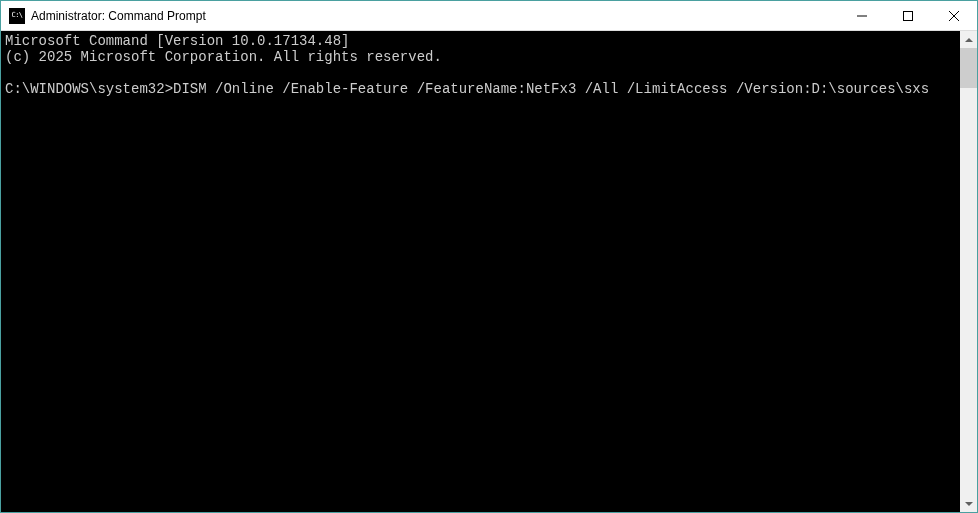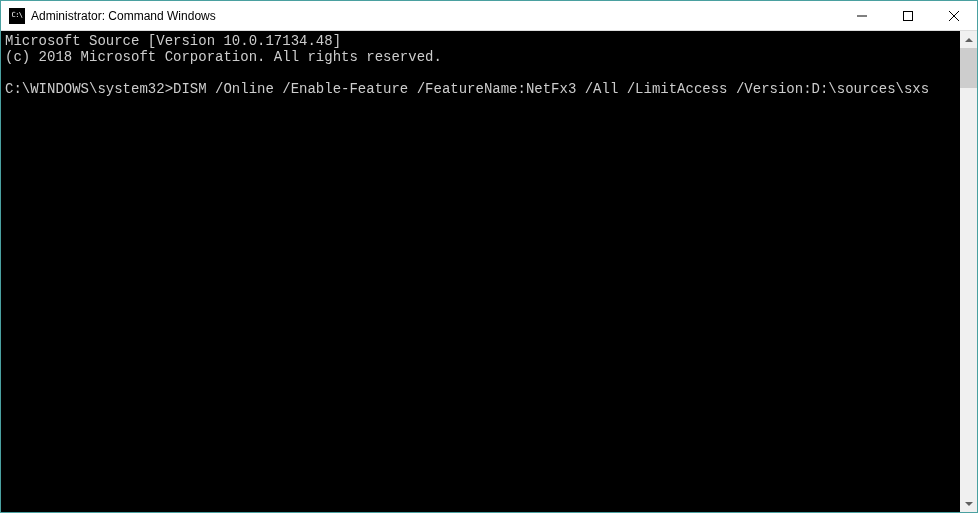--- a/index.html
+++ b/index.html
@@ -125,21 +125,21 @@
     }
   </style>
 </head>
 <body>
 
 <div class="window">
   <div class="titlebar">
     <div class="titlebar-icon">
       <span class="titlebar-icon-text">C:\</span>
     </div>
-    <div class="titlebar-title">Administrator: Command Windows</div>
+    <div class="titlebar-title">Administrator: Command Prompt</div>
     <div class="titlebar-spacer"></div>
     <div class="titlebar-controls">
       <div class="titlebar-btn">
         <svg width="10" height="10" viewBox="0 0 10 10">
             <line x1="0" y1="5" x2="10" y2="5" stroke="#000" stroke-width="1"></line>
           </svg>
       </div>
       <div class="titlebar-btn">
         <svg width="10" height="10" viewBox="0 0 10 10">
             <rect x="0.5" y="0.5" width="9" height="9" fill="none" stroke="#000" stroke-width="1"></rect>
@@ -147,22 +147,22 @@
       </div>
       <div class="titlebar-btn close">
         <svg width="10" height="10" viewBox="0 0 10 10">
             <line x1="0" y1="0" x2="10" y2="10" stroke="#000" stroke-width="1"></line>
             <line x1="10" y1="0" x2="0" y2="10" stroke="#000" stroke-width="1"></line>
           </svg>
       </div>
     </div>
   </div>
   <div class="content-area">
-    <div class="terminal"><span class="terminal-line">Microsoft Source [Version 10.0.17134.48]</span>
-<span class="terminal-line">(c) 2018 Microsoft Corporation. All rights reserved.</span>
+    <div class="terminal"><span class="terminal-line">Microsoft Command [Version 10.0.17134.48]</span>
+<span class="terminal-line">(c) 2025 Microsoft Corporation. All rights reserved.</span>
 <span class="terminal-line"></span>
 <span class="terminal-line"><span class="prompt-path">C:\WINDOWS\system32&gt;</span><span>DISM /Online /Enable-Feature /FeatureName:NetFx3 /All /LimitAccess /Version:D:\sources\sxs</span></span></div>
     <div class="scrollbar">
       <div class="scroll-arrow">
         <svg width="8" height="4" viewBox="0 0 8 4">
             <polygon points="4,0 8,4 0,4" fill="#606060"></polygon>
           </svg>
       </div>
       <div class="scroll-track">
         <div class="scroll-thumb"></div>

